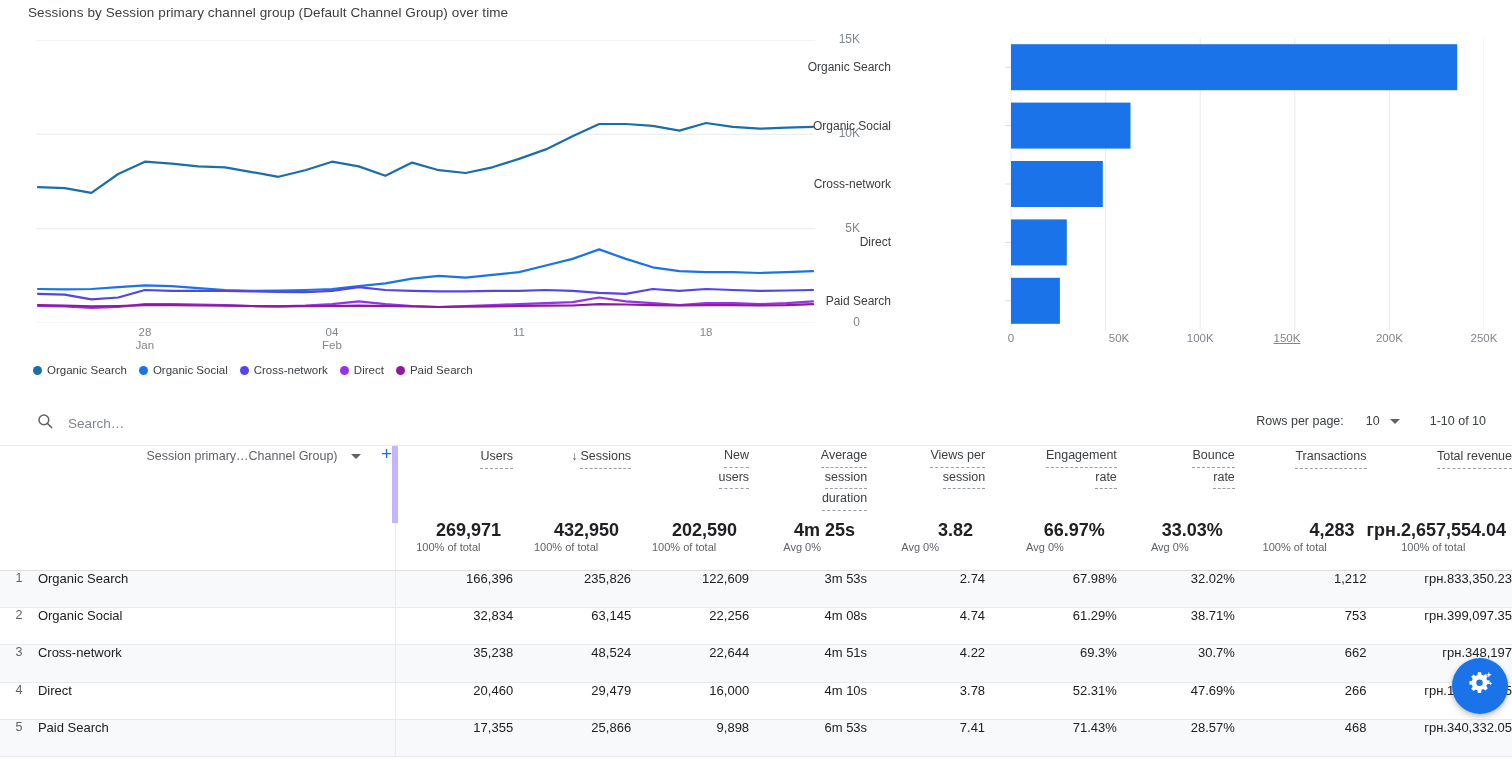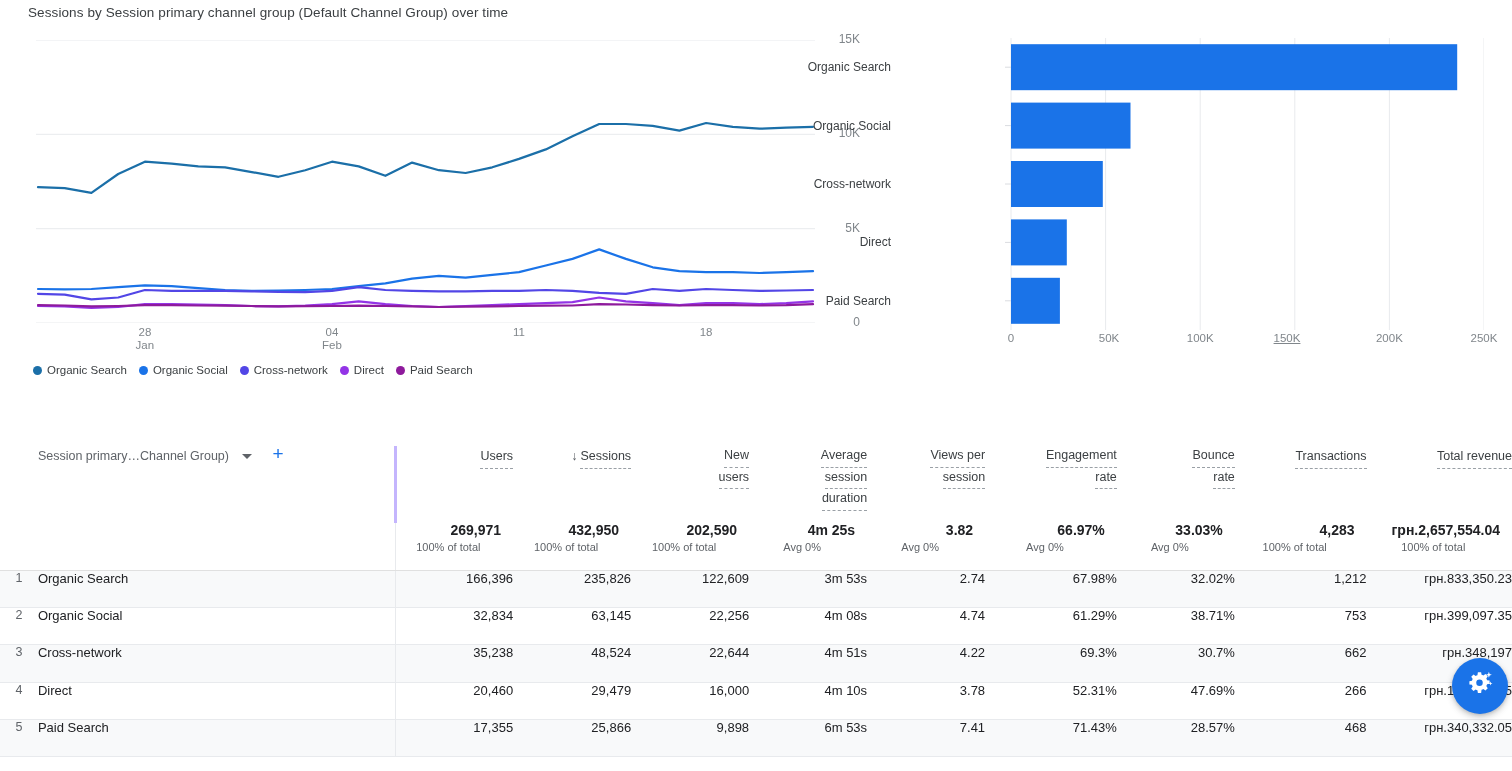--- a/index.html
+++ b/index.html
@@ -137,25 +137,25 @@
     font-weight: normal;
   }
   .col-idx  { width: 36px; }
   .col-dim  { width: 339px; }
   .col-met  { width: 112px; }
   .col-met-wide { width: 125px; }
   .col-rev  { width: 138px; }
 
   thead tr.head-row { height: 77px; }
   th.dim-head {
-    text-align: left;
+    text-align: right;
     padding-left: 52px;
     vertical-align: top;
     padding-top: 13px;
-    border-right: 3px solid #c4b5fd;
+    border-right: 6px solid #c4b5fd;
   }
   .dim-selector {
     display: inline-flex; align-items: center; gap: 0px;
     font-size: 12.5px; color: #5f6368;
     cursor: pointer;
   }
   .dim-caret {
     margin-left: 13px;
     width: 0; height: 0;
     border-left: 5px solid transparent;
@@ -194,21 +194,21 @@
     font-size: 12.5px;
     margin-right: 3px;
   }
 
   tr.total-row { height: 47px; }
   tr.total-row td { border-bottom: 1px solid #e0e0e0; }
   td.total-dim { border-right: 1px solid #e8eaed; }
   .total-val {
     text-align: right;
     padding-right: 12px;
-    font-size: 14px;
+    font-size: 18px;
     color: #202124;
     font-weight: bold;
     line-height: 15px;
   }
   .total-sub {
     text-align: center;
     padding-right: 12px;
     font-size: 11px;
     color: #5f6368;
     line-height: 18px;
@@ -334,27 +334,45 @@
   </div>
   <div id="bar-cat-labels">
       <div class="bar-cat-label" style="position: absolute; left: 701px; top: 67.2px; width: 200px; padding-right: 10px;">Organic Search</div>
       <div class="bar-cat-label" style="position: absolute; left: 701px; top: 125.6px; width: 200px; padding-right: 10px;">Organic Social</div>
       <div class="bar-cat-label" style="position: absolute; left: 701px; top: 184px; width: 200px; padding-right: 10px;">Cross-network</div>
       <div class="bar-cat-label" style="position: absolute; left: 701px; top: 242.4px; width: 200px; padding-right: 10px;">Direct</div>
       <div class="bar-cat-label" style="position: absolute; left: 701px; top: 300.8px; width: 200px; padding-right: 10px;">Paid Search</div>
     </div>
   <div id="bar-xaxis">
       <div class="bar-xtick" style="left: 100px; top: 2px;">0</div>
-      <div class="bar-xtick" style="left: 198px; top: 2px;">50K</div>
+      <div class="bar-xtick" style="left: 208px; top: 2px;">50K</div>
       <div class="bar-xtick" style="left: 289.2px; top: 2px;">100K</div>
       <div class="bar-xtick" style="left: 376px; top: 2px; text-decoration: underline;">150K</div>
       <div class="bar-xtick" style="left: 478.4px; top: 2px;">200K</div>
       <div class="bar-xtick" style="left: 573px; top: 2px;">250K</div>
     </div>
 
+  <div id="table-toolbar">
+    <div id="search-wrap">
+      <span>
+        <svg width="18" height="18" viewBox="0 0 24 24" fill="none" stroke="#5f6368" stroke-width="2">
+          <circle cx="10.5" cy="10.5" r="6.5"></circle>
+          <line x1="15.5" y1="15.5" x2="21" y2="21" stroke-linecap="round"></line>
+        </svg>
+      </span>
+      <input id="search-input" type="text" placeholder="Search…" style="">
+    </div>
+
+    <div id="pager">
+      <span id="rows-label">Rows per page:</span>
+      <span id="rows-value">10</span>
+      <span id="rows-caret"></span>
+      <span id="range-label">1-10 of 10</span>
+    </div>
+  </div>
 
   <table id="data-table">
     <colgroup>
       <col class="col-idx">
       <col class="col-dim">
       <col class="col-met">
       <col class="col-met">
       <col class="col-met">
       <col class="col-met">
       <col class="col-met">

